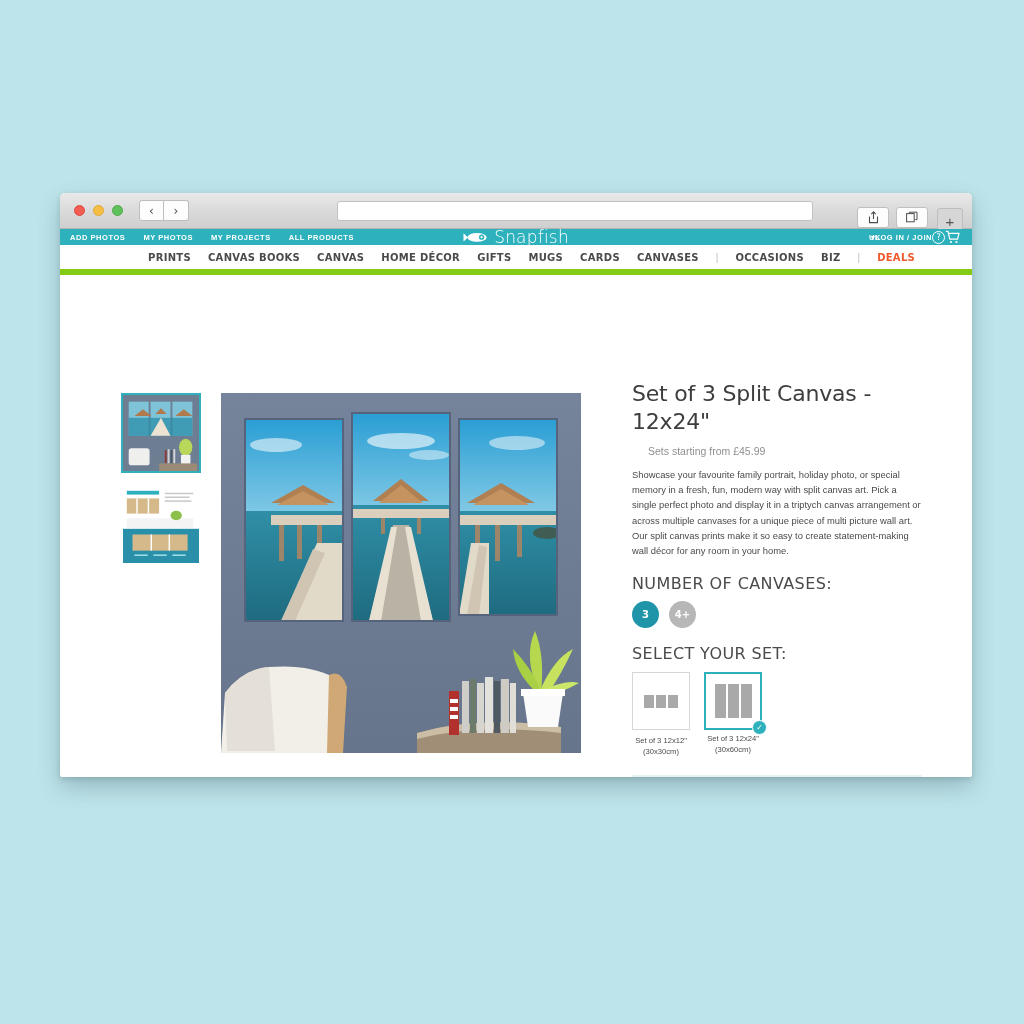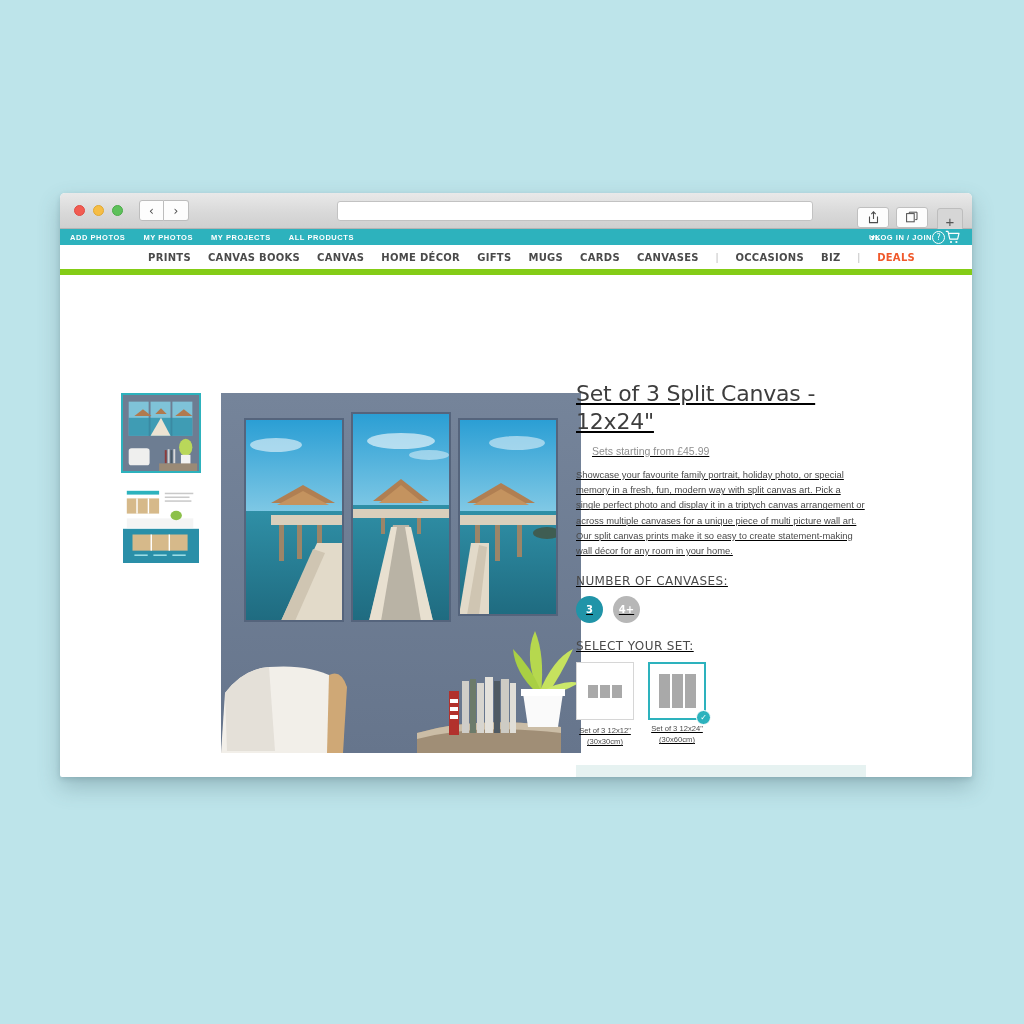--- a/index.html
+++ b/index.html
@@ -171,23 +171,22 @@
   
   #hero-image {
     position: absolute; left: 161px; top: 118px;
     width: 360px; height: 360px;
     overflow: hidden;
     background: #6d7d92;
   }
 
   
   #detail-col {
-    position: absolute; left: 516px; top: 105px;
+    position: absolute; left: 572px; top: 105px;
     width: 290px;
-    text-decoration: underline;
   }
   #product-title {
     font-family: "DejaVu Sans", sans-serif;
     font-size: 22px;
     font-weight: 400;
     color: #3d3d3d;
     line-height: 1.25;
     letter-spacing: -0.2px;
   }
   #price-from {
@@ -197,21 +196,21 @@
     margin-left: 16px;
   }
   #product-desc {
     margin-top: 10px;
     font-size: 9.4px;
     line-height: 1.62;
     color: #4a4a4a;
   }
   .option-label {
     margin-top: 16px;
-    font-size: 12px;
+    font-size: 16px;
     font-weight: 500;
     letter-spacing: 0.4px;
     color: #4a4a4a;
     font-family: "DejaVu Sans", sans-serif;
   }
   #canvas-count-row { display: flex; gap: 10px; margin-top: 8px; }
   .count-pill {
     width: 27px; height: 27px;
     border-radius: 50%;
     display: flex; align-items: center; justify-content: center;
@@ -302,20 +301,29 @@
   </div>
 
   <div id="utility-bar">
     <div class="util-left">
       <span class="util-link">ADD PHOTOS</span>
       <span class="util-link">MY PHOTOS</span>
       <span class="util-link">MY PROJECTS</span>
       <span class="util-link">ALL PRODUCTS</span>
     </div>
 
+    <div id="logo-wrap">
+      <svg width="26" height="15" viewBox="0 0 26 15">
+        <path d="M0.5 3.2 L5 7.4 L0.5 11.6 Z" fill="#ffffff"></path>
+        <ellipse cx="14" cy="7.4" rx="9.6" ry="4.4" fill="#ffffff"></ellipse>
+        <circle cx="18.6" cy="7.2" r="2.6" fill="#2db2bd"></circle>
+        <circle cx="18.6" cy="7.2" r="1.1" fill="#ffffff"></circle>
+      </svg>
+      <span id="brand-name">Snapfish</span>
+    </div>
 
     <div class="util-right">
       <span class="util-link">UK</span>
       <span class="util-link" style="margin-left:-10px;">▾</span>
       <span class="util-link">LOG IN / JOIN</span>
       <span class="icon-circle">?</span>
       <svg width="15" height="14" viewBox="0 0 15 14">
         <path d="M0.8 1.4 L3 1.4 L4.8 9.2 L12.6 9.2 L14 3.3 L3.6 3.3" stroke="#ffffff" stroke-width="1.2" fill="none" stroke-linejoin="round"></path>
         <circle cx="6" cy="12" r="1.1" fill="#ffffff"></circle>
         <circle cx="11.4" cy="12" r="1.1" fill="#ffffff"></circle>

